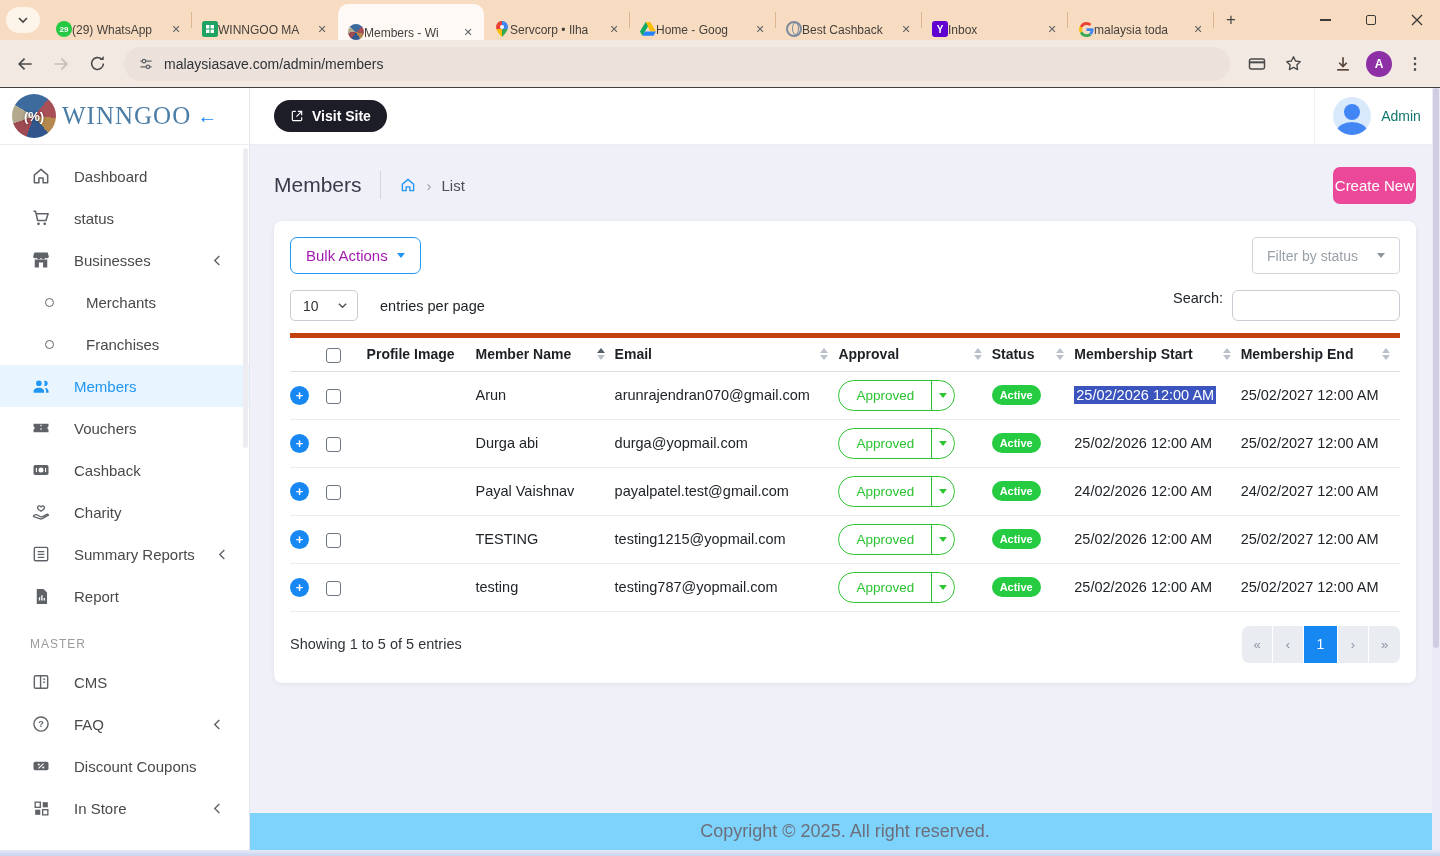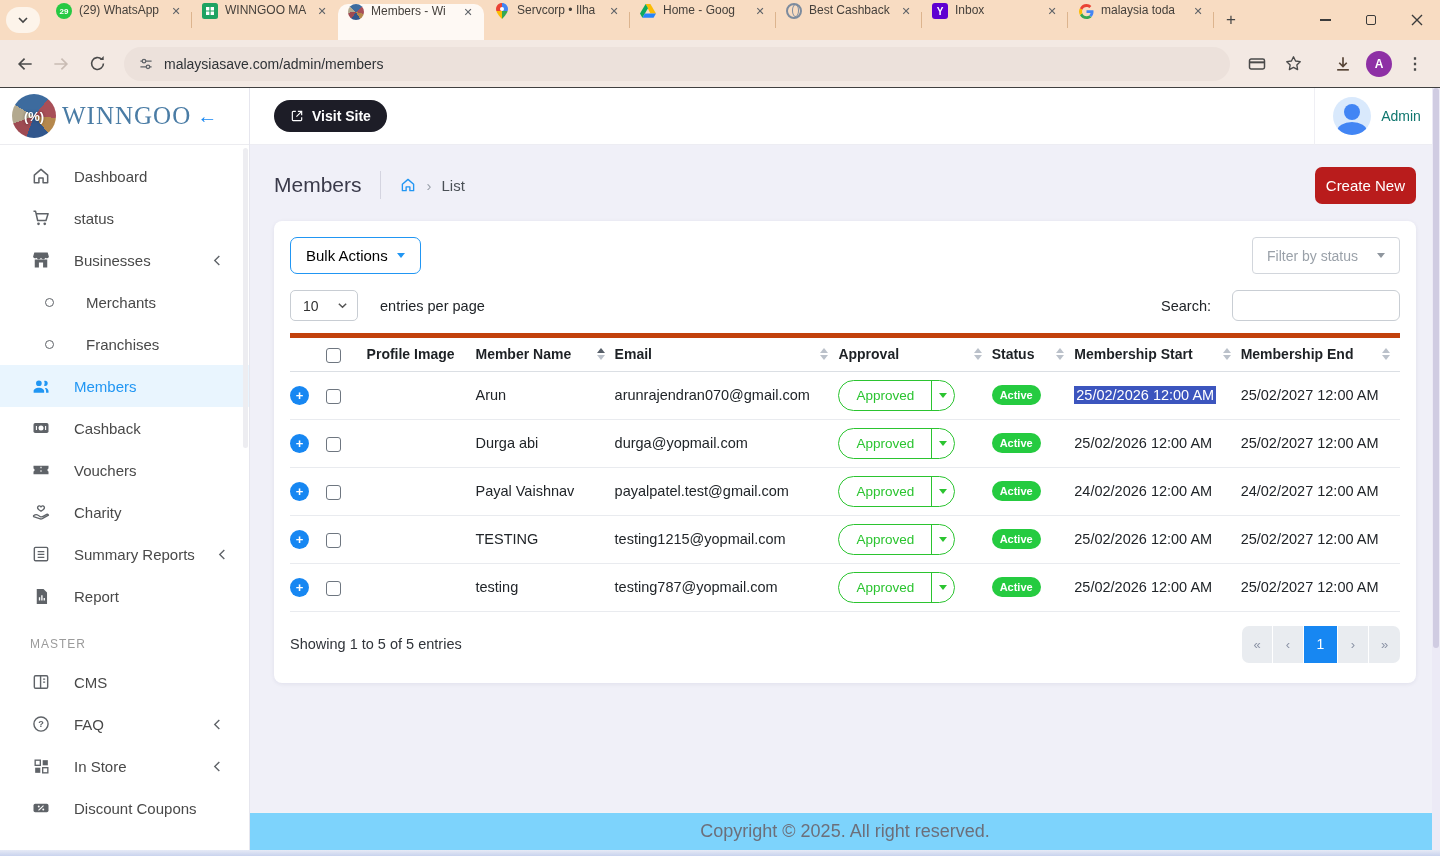--- a/index.html
+++ b/index.html
@@ -2,21 +2,21 @@
 <html><head>
 <meta charset="utf-8">
 <style>
   *{box-sizing:border-box;margin:0;padding:0}
   html,body{width:1440px;height:856px;overflow:hidden}
   body{font-family:"Liberation Sans",sans-serif;position:relative;background:#F0F0F8}
 
   
   .tabstrip{height:40px;background:#F8DCC2;display:flex;align-items:center;padding-left:6px}
   .tabsearch{width:34px;height:26px;border-radius:13px;background:#FDF4EA;display:flex;align-items:center;justify-content:center;margin-right:6px}
-  .tab{width:146px;height:34px;display:flex;align-items:flex-start;gap:7px;padding:0 8px 0 10px;color:#45403b;font-size:12px;position:relative}
+  .tab{width:146px;height:34px;display:flex;align-items:flex-end;padding:0 8px 0 10px;color:#45403b;font-size:12px;position:relative}
   .tab .ttl{flex:1;overflow:hidden;white-space:nowrap}
   .tab .x{font-size:11px;color:#5f6368;width:16px;height:16px;line-height:16px;text-align:center;border-radius:8px;flex:0 0 auto}
   .tab.active{background:#FEF9F4;border-radius:10px 10px 0 0;height:36px;margin-top:4px}
   .tab .sep{position:absolute;right:0;top:9px;width:1px;height:16px;background:#dcb48e}
   .fav{width:16px;height:16px;flex:0 0 auto;display:flex;align-items:center;justify-content:center}
   .fav-wa{background:#26C943;color:#fff;border-radius:50%;font-size:8px;font-weight:bold}
   .fav-globe{border-radius:50%;background:conic-gradient(#3d6b9e 0 50deg,#a84f58 50deg 105deg,#b5884d 105deg 150deg,#31568c 150deg 215deg,#9e4a52 215deg 265deg,#b3a98f 265deg 310deg,#3d6b9e 310deg)}
   .fav-globe2{border-radius:50%;border:2px solid #7C8B9E;position:relative}
   .fav-globe2:before{content:"";position:absolute;left:4px;top:-1px;width:5px;height:11px;border:1px solid #7C8B9E;border-radius:50%}
   .fav-y{background:#5F01D1;color:#fff;border-radius:3px;font-size:10px;font-weight:bold}
@@ -59,30 +59,30 @@
   .admin-avatar .hd{position:absolute;left:11px;top:7px;width:16px;height:16px;border-radius:50%;background:#4285F4}
   .admin-avatar .bd{position:absolute;left:4px;top:25px;width:30px;height:18px;border-radius:50%;background:#4285F4}
   .admin-name{color:#0f766e;font-size:14px}
 
   .content{flex:1;background:#F0F0F8;padding:20px 24px 0 24px;min-height:0}
   .page-head{display:flex;align-items:center;margin-bottom:16px;height:40px}
   .page-title{font-size:21px;color:#3A3A4A;font-weight:500}
   .ph-div{width:1px;height:28px;background:#D4D4E0;margin:0 18px}
   .crumb{display:flex;align-items:center;gap:10px;color:#4a5056;font-size:15px}
   .crumb .gt{color:#9aa0aa;font-size:15px}
-  .create-new{margin-left:auto;background:#b91c1c;color:#fff;border:none;border-radius:7px;height:37px;padding:0 11px;font-size:15px;font-weight:500}
+  .create-new{margin-left:auto;background:#ec4899;color:#fff;border:none;border-radius:7px;height:37px;padding:0 2px;font-size:15px;font-weight:500}
 
   .card{background:#fff;border-radius:8px;box-shadow:0 1px 4px rgba(40,40,90,.08);padding:16px 16px 20px 16px}
   .row1{display:flex;margin-bottom:16px}
-  .bulk{border:1px solid #2196F3;color:#000000;background:#fff;border-radius:7px;height:37px;padding:0 15px;font-size:15px;display:flex;align-items:center;gap:9px}
+  .bulk{border:1px solid #2196F3;color:#a21caf;background:#fff;border-radius:7px;height:37px;padding:0 15px;font-size:15px;display:flex;align-items:center;gap:9px}
   .filter{margin-left:auto;border:1px solid #D2D6DC;color:#9aa1a9;background:#fff;border-radius:4px;height:37px;width:148px;padding:0 14px;font-size:14px;display:flex;align-items:center;justify-content:space-between}
   .row2{display:flex;align-items:center;margin-bottom:12px}
   .entries-select{width:68px;height:31px;border:1px solid #C8CDD3;border-radius:5px;display:flex;align-items:center;justify-content:space-between;padding:0 9px 0 12px;font-size:14px;color:#333}
   .entries-suffix{margin-left:22px;font-size:14.5px;color:#212529}
-  .search-wrap{margin-left:auto;display:flex;align-items:center;gap:21px}
+  .search-wrap{margin-left:auto;display:flex;gap:9px}
   .search-label{font-size:14.5px;color:#212529}
   .search-input{width:168px;height:31px;border:1px solid #C9CED4;border-radius:6px;outline:none;padding:0 8px;font-size:14px;font-family:inherit}
 
   table{width:100%;border-collapse:collapse;table-layout:fixed}
   th{border-top:5px solid #c2410c;border-bottom:1px solid #DBDFE4;font-size:14px;color:#1d2125;text-align:left;padding:8px 10px 8px 0;height:34px}
   th .thwrap{display:flex;align-items:center}
   td{border-bottom:1px solid #E9EBEF;font-size:14.5px;color:#212529;padding:8px 10px 8px 0;height:48px;vertical-align:middle}
   .col-exp{width:36px}.col-chk{width:40px}.col-img{width:108px}.col-name{width:138px}.col-email{width:222px}.col-appr{width:152px}.col-stat{width:82px}.col-start{width:165px}.col-end{width:158px}
   .sort{display:inline-flex;flex-direction:column;gap:2px;margin-left:auto;padding-left:8px}
   .tri{width:0;height:0;border-left:4px solid transparent;border-right:4px solid transparent}
@@ -334,35 +334,35 @@
         <span class="ic">
             <svg width="21" height="21" viewBox="0 0 24 24">
               <path fill="currentColor" d="M9 11.5A3.25 3.25 0 1 0 9 5a3.25 3.25 0 0 0 0 6.5zm0 2c-3.2 0-6 1.6-6 3.6V19h12v-1.9c0-2-2.8-3.6-6-3.6zm7.2-2.2a2.9 2.9 0 0 0 0-5.8c-.4 0-.8.1-1.2.25a5.2 5.2 0 0 1 0 5.3c.4.16.8.25 1.2.25zm1.6 2.6c1.3.8 2.2 1.8 2.2 3.2V19h-2.8v-1.9c0-1.2-.5-2.2-1.3-3 .7-.3 1.3-.3 1.9-.2z"></path>
             </svg>
           </span>
         <span class="lb">Members</span>
       </div>
       <div class="si">
         <span class="ic">
             <svg width="20" height="20" viewBox="0 0 24 24">
+              <path fill="currentColor" d="M3 7h18v3.2a1.9 1.9 0 0 0 0 3.6V17H3v-3.2a1.9 1.9 0 0 0 0-3.6z"></path>
+              <path d="M12 8v8" stroke="#fff" stroke-width="1.4" stroke-dasharray="2 2.2"></path>
+            </svg>
+          </span>
+        <span class="lb">Vouchers</span>
+      </div>
+      <div class="si">
+        <span class="ic">
+            <svg width="20" height="20" viewBox="0 0 24 24">
               <rect x="3" y="6" width="18" height="12" rx="2" fill="currentColor"></rect>
               <circle cx="12" cy="12" r="3" fill="#fff"></circle>
               <path d="M6.5 9.5v5M17.5 9.5v5" stroke="#fff" stroke-width="1.3"></path>
             </svg>
           </span>
         <span class="lb">Cashback</span>
-      </div>
-      <div class="si">
-        <span class="ic">
-            <svg width="20" height="20" viewBox="0 0 24 24">
-              <path fill="currentColor" d="M3 7h18v3.2a1.9 1.9 0 0 0 0 3.6V17H3v-3.2a1.9 1.9 0 0 0 0-3.6z"></path>
-              <path d="M12 8v8" stroke="#fff" stroke-width="1.4" stroke-dasharray="2 2.2"></path>
-            </svg>
-          </span>
-        <span class="lb">Vouchers</span>
       </div>
       <div class="si">
         <span class="ic">
             <svg width="20" height="20" viewBox="0 0 24 24">
               <path d="M12 6c.7-1.5 2.8-1.8 3.7-.5.7 1.1.3 2.4-.8 3.4L12 11 9.1 8.9C8 7.9 7.6 6.6 8.3 5.5 9.2 4.2 11.3 4.5 12 6z" fill="none" stroke="currentColor" stroke-width="1.6" stroke-linejoin="round"></path>
               <path d="M3 16.5c2-1.6 4-1.7 5.6-.6l2.2 1.4c1.1.7 2.6.6 3.7-.1l4.3-2.3c.9-.5 1.9 0 2.2.9l-7.5 4.2c-1 .5-2.2.5-3.2 0L3 17.5z" fill="none" stroke="currentColor" stroke-width="1.5" stroke-linejoin="round"></path>
             </svg>
           </span>
         <span class="lb">Charity</span>
       </div>
@@ -408,47 +408,47 @@
               <circle cx="12" cy="12" r="8.5" fill="none" stroke="currentColor" stroke-width="1.7"></circle>
               <text x="12" y="16" text-anchor="middle" font-size="11" font-weight="bold" fill="currentColor" font-family="Liberation Sans,sans-serif">?</text>
             </svg>
           </span>
         <span class="lb">FAQ</span>
         <span class="chev">
             <svg width="11" height="11" viewBox="0 0 12 12">
               <path d="M8 1L3 6l5 5" fill="none" stroke="currentColor" stroke-width="1.5"></path>
             </svg>
           </span>
+      </div>
+      <div class="si">
+        <span class="ic">
+            <svg width="20" height="20" viewBox="0 0 24 24">
+              <rect x="3" y="7" width="18" height="10" rx="2" fill="currentColor"></rect>
+              <path d="M9 14.8L15 9.2" stroke="#fff" stroke-width="1.4"></path>
+              <circle cx="9.3" cy="10.3" r="1.2" fill="#fff"></circle>
+              <circle cx="14.7" cy="13.7" r="1.2" fill="#fff"></circle>
+            </svg>
+          </span>
+        <span class="lb">Discount Coupons</span>
       </div>
       <div class="si">
         <span class="ic">
             <svg width="19" height="19" viewBox="0 0 24 24">
               <rect x="4" y="4" width="6.5" height="6.5" fill="none" stroke="currentColor" stroke-width="1.7"></rect>
               <rect x="13.5" y="4" width="6.5" height="6.5" fill="currentColor"></rect>
               <rect x="4" y="13.5" width="6.5" height="6.5" fill="currentColor"></rect>
               <rect x="13.5" y="13.5" width="6.5" height="6.5" fill="none" stroke="currentColor" stroke-width="1.7"></rect>
             </svg>
           </span>
         <span class="lb">In Store</span>
         <span class="chev">
             <svg width="11" height="11" viewBox="0 0 12 12">
               <path d="M8 1L3 6l5 5" fill="none" stroke="currentColor" stroke-width="1.5"></path>
             </svg>
           </span>
-      </div>
-      <div class="si">
-        <span class="ic">
-            <svg width="20" height="20" viewBox="0 0 24 24">
-              <rect x="3" y="7" width="18" height="10" rx="2" fill="currentColor"></rect>
-              <path d="M9 14.8L15 9.2" stroke="#fff" stroke-width="1.4"></path>
-              <circle cx="9.3" cy="10.3" r="1.2" fill="#fff"></circle>
-              <circle cx="14.7" cy="13.7" r="1.2" fill="#fff"></circle>
-            </svg>
-          </span>
-        <span class="lb">Discount Coupons</span>
       </div>
     </div>
   </div>
   <span class="side-scrollbar"></span>
 
   <div class="main">
     <div class="topbar">
       <button class="visit-site">
         <svg width="14" height="14" viewBox="0 0 24 24">
             <path d="M10 4H5.5A1.5 1.5 0 0 0 4 5.5v13A1.5 1.5 0 0 0 5.5 20h13a1.5 1.5 0 0 0 1.5-1.5V14" fill="none" stroke="#fff" stroke-width="2"></path>

